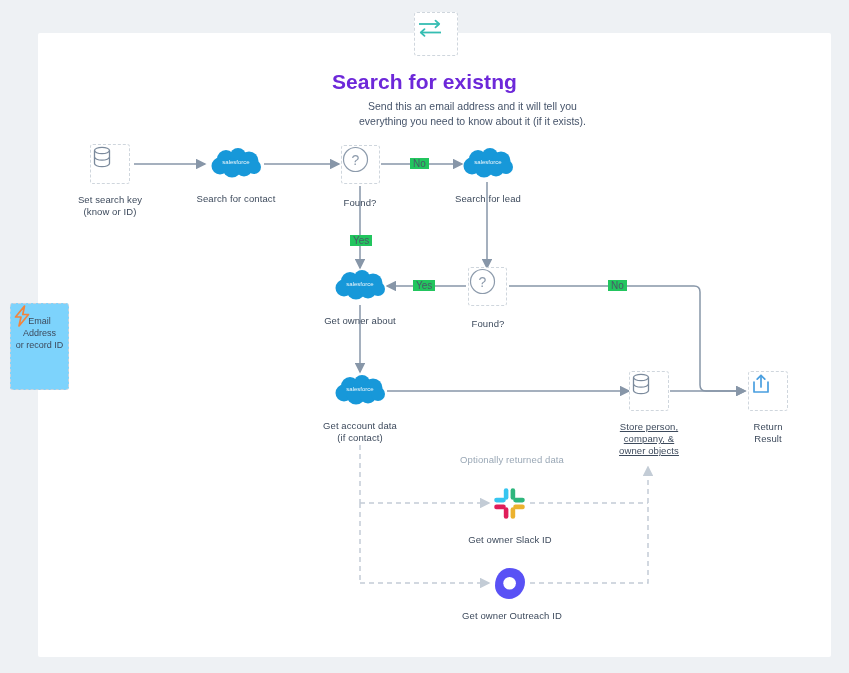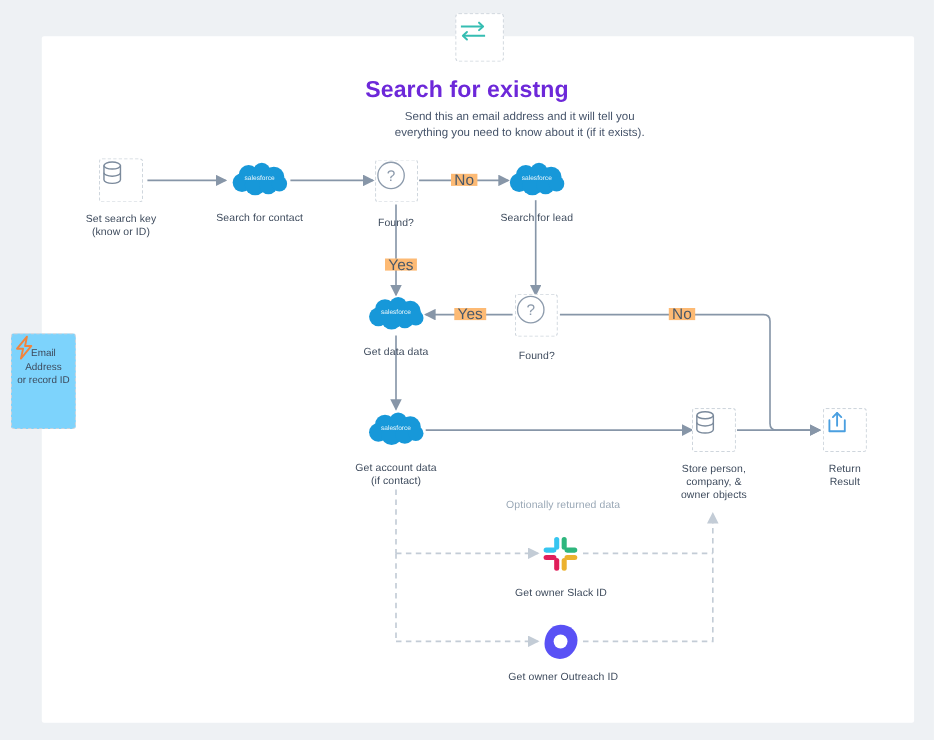--- a/index.html
+++ b/index.html
@@ -27,23 +27,23 @@
     position:absolute;
     text-align:center;
     font-size:9.5px;
     line-height:12px;
     color:#3d4a5c;
     letter-spacing:.1px;
     white-space:pre-line;
   }
   .edgelabel{
     position:absolute;
-    font-size:14px;
+    font-size:10px;
     color:#4a5868;
-    background:#fdba74;
+    background:#22c55e;
     padding:0 3px;
     line-height:11px;
   }
   .muted{color:#9aa8b6;}
   #title{
     position:absolute;left:0;top:70px;width:849px;text-align:center;
     font-size:21px;color:#6d28d9;font-weight:bold;letter-spacing:.1px;
   }
   #subtitle{
     position:absolute;left:0;top:99px;width:849px;text-align:center;
@@ -199,21 +199,21 @@
       <circle cx="30" cy="9" r="8"></circle>
       <circle cx="41" cy="14" r="9.5"></circle>
       <circle cx="12" cy="19" r="8.5"></circle>
       <circle cx="24" cy="21" r="9.5"></circle>
       <circle cx="36" cy="21" r="8.5"></circle>
       <circle cx="46" cy="20" r="7"></circle>
     </g>
     <text x="28" y="16.5" text-anchor="middle" font-family="Liberation Sans, sans-serif" font-size="6" fill="#ffffff" opacity=".92">salesforce</text>
   </svg>
 </div>
-<div class="caption" style="left:300px;top:315px;width:120px;">Get data data</div>
+<div class="caption" style="left:300px;top:315px;width:120px;">Get owner about</div>
 
 <div class="node" style="left:332px;top:374px;">
   <svg width="56" height="34" viewBox="0 0 56 34">
     <g fill="#1798d9">
       <circle cx="18" cy="12" r="9"></circle>
       <circle cx="30" cy="9" r="8"></circle>
       <circle cx="41" cy="14" r="9.5"></circle>
       <circle cx="12" cy="19" r="8.5"></circle>
       <circle cx="24" cy="21" r="9.5"></circle>
       <circle cx="36" cy="21" r="8.5"></circle>
@@ -225,21 +225,21 @@
 <div class="caption" style="left:300px;top:420px;width:120px;">Get account data
 (if contact)</div>
 
 <div class="dashbox" style="left:629px;top:371px;width:40px;height:40px;">
   <svg width="22" height="24" viewBox="0 0 22 24">
     <ellipse cx="11" cy="5.5" rx="7.5" ry="3.2" fill="none" stroke="#7b8a9c" stroke-width="1.3"></ellipse>
     <path d="M3.5 5.5 V18.5 C3.5 20.3 6.9 21.7 11 21.7 C15.1 21.7 18.5 20.3 18.5 18.5 V5.5" fill="none" stroke="#7b8a9c" stroke-width="1.3"></path>
     <path d="M3.5 12 C3.5 13.8 6.9 15.2 11 15.2 C15.1 15.2 18.5 13.8 18.5 12" fill="none" stroke="#7b8a9c" stroke-width="1.3"></path>
   </svg>
 </div>
-<div class="caption" style="left:589px;top:421px;width:120px;">Store person,
+<div class="caption" style="left:589px;top:421px;width:120px;text-decoration:underline;">Store person,
 company, &amp;
 owner objects</div>
 
 <div class="dashbox" style="left:748px;top:371px;width:40px;height:40px;">
   <svg width="24" height="24" viewBox="0 0 24 24">
     <path d="M5 10 V20 H19 V10" fill="none" stroke="#4a9fe0" stroke-width="1.7" stroke-linecap="round" stroke-linejoin="round"></path>
     <line x1="12" y1="3.5" x2="12" y2="15" stroke="#4a9fe0" stroke-width="1.7" stroke-linecap="round"></line>
     <path d="M8.2 7.2 L12 3.4 L15.8 7.2" fill="none" stroke="#4a9fe0" stroke-width="1.7" stroke-linecap="round" stroke-linejoin="round"></path>
   </svg>
 </div>

